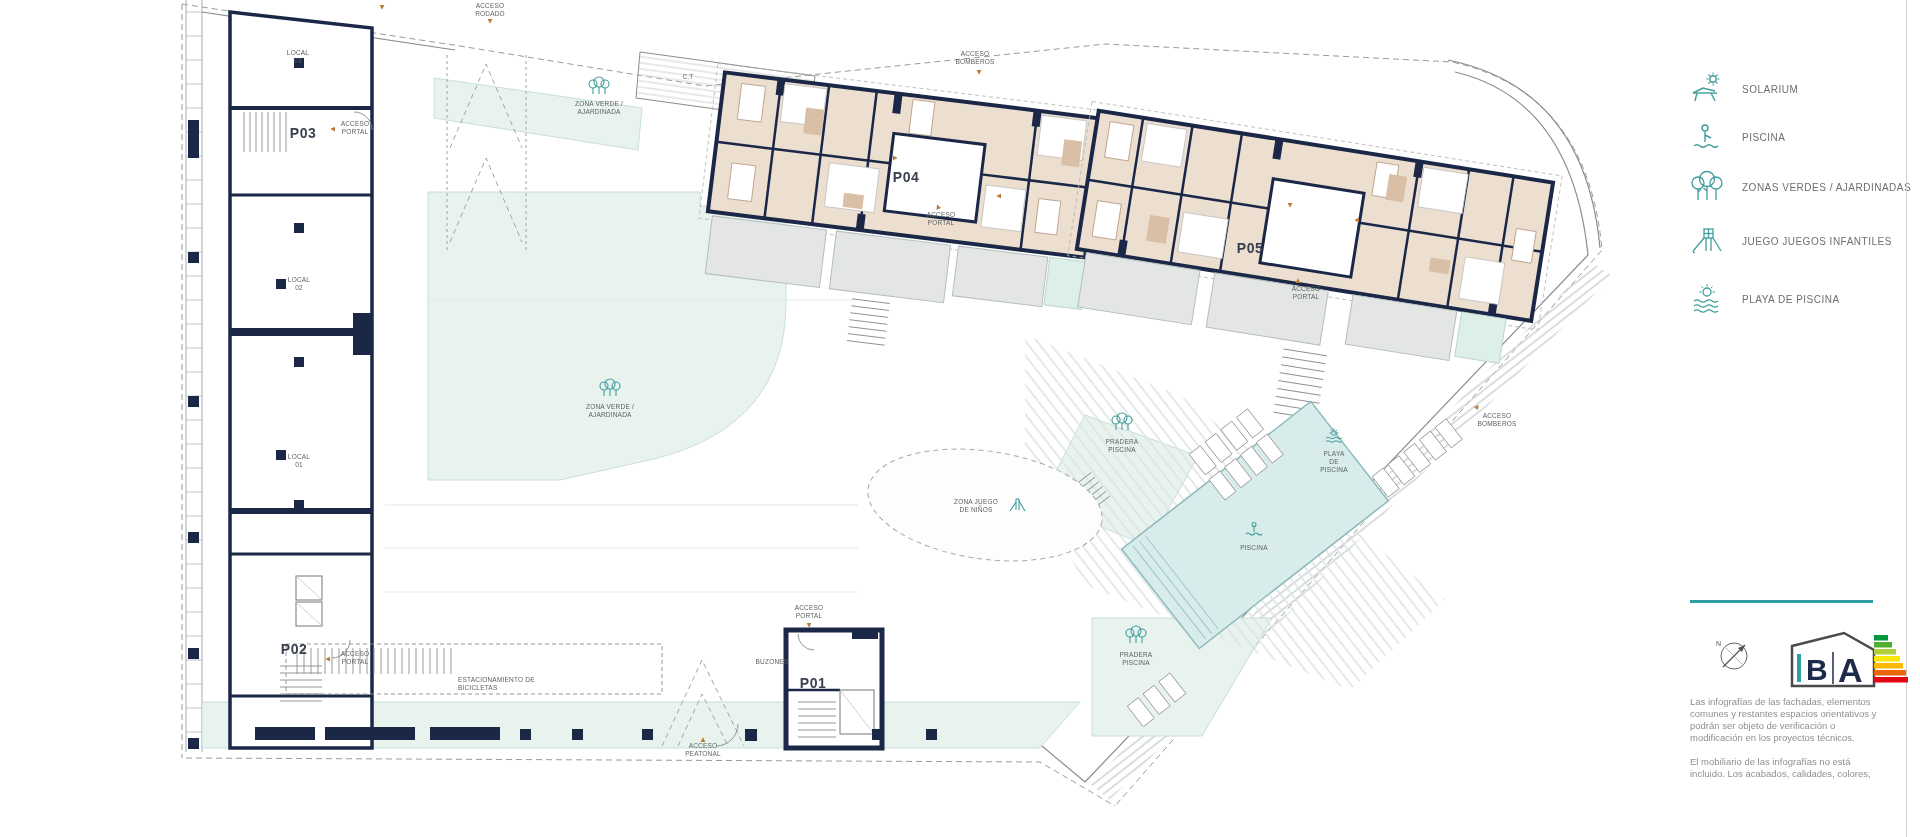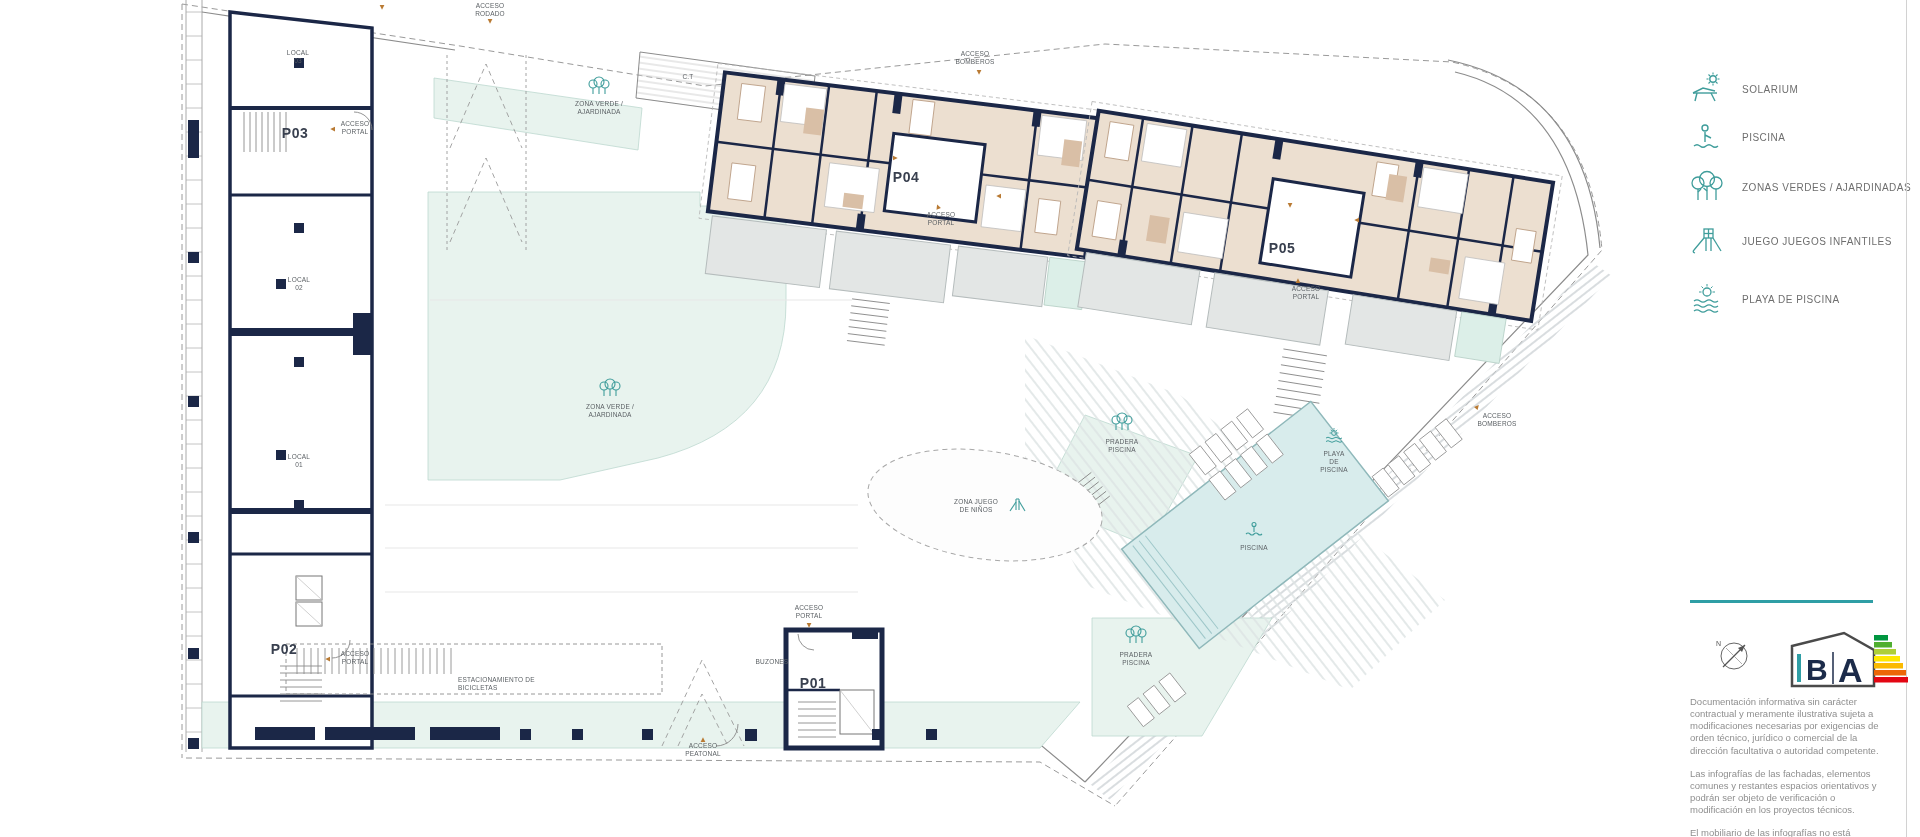--- a/index.html
+++ b/index.html
@@ -357,24 +357,24 @@
   <div class="lbl" style="left:688px;top:77px">C.T</div>
   <div class="lbl" style="left:599px;top:108px">ZONA VERDE /
 AJARDINADA</div>
   <div class="lbl" style="left:298px;top:57px">LOCAL
 03</div>
   <div class="lbl" style="left:299px;top:284px">LOCAL
 02</div>
   <div class="lbl" style="left:299px;top:461px">LOCAL
 01</div>
 
-  <div class="plbl" style="left:295px;top:133px">P03</div>
-  <div class="plbl" style="left:284px;top:649px">P02</div>
+  <div class="plbl" style="left:303px;top:133px">P03</div>
+  <div class="plbl" style="left:294px;top:649px">P02</div>
   <div class="plbl" style="left:906px;top:177px">P04</div>
-  <div class="plbl" style="left:1282px;top:248px">P05</div>
+  <div class="plbl" style="left:1250px;top:248px">P05</div>
   <div class="plbl" style="left:813px;top:683px">P01</div>
 
   <div class="lbl" style="left:355px;top:128px">ACCESO
 PORTAL</div>
   <div class="lbl" style="left:355px;top:658px">ACCESO
 PORTAL</div>
   <div class="lbl" style="left:941px;top:219px">ACCESO
 PORTAL</div>
   <div class="lbl" style="left:1306px;top:293px">ACCESO
 PORTAL</div>
@@ -585,19 +585,18 @@
         <rect x="96" y="16" width="18" height="5.5" fill="#50ae30"></rect>
         <rect x="96" y="23" width="22" height="5.5" fill="#aecf38"></rect>
         <rect x="96" y="30" width="26" height="5.5" fill="#ffe800"></rect>
         <rect x="96" y="37" width="29" height="5.5" fill="#fbba00"></rect>
         <rect x="96" y="44" width="32" height="5.5" fill="#ec6607"></rect>
         <rect x="96" y="51" width="34" height="5.5" fill="#e30613"></rect>
       </g>
     </svg></span>
 
   <div class="info">
-    <p>Documentación informativa sin carácter contractual y meramente ilustrativa sujeta a modificaciones necesarias por exigencias de orden técnico, jurídico o comercial de la dirección facultativa o autoridad competente.</p>
     <p>Las infografías de las fachadas, elementos comunes y restantes espacios orientativos y podrán ser objeto de verificación o modificación en los proyectos técnicos.</p>
     <p>El mobiliario de las infografías no está incluido. Los acabados, calidades, colores,</p>
   </div>
 
   <div class="edge-line"></div>
 </div>
 
 </body></html>

